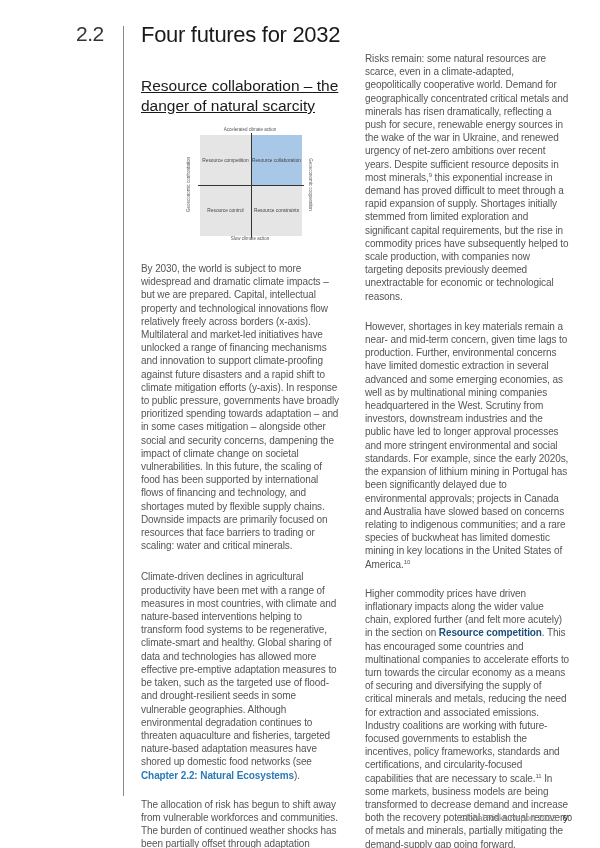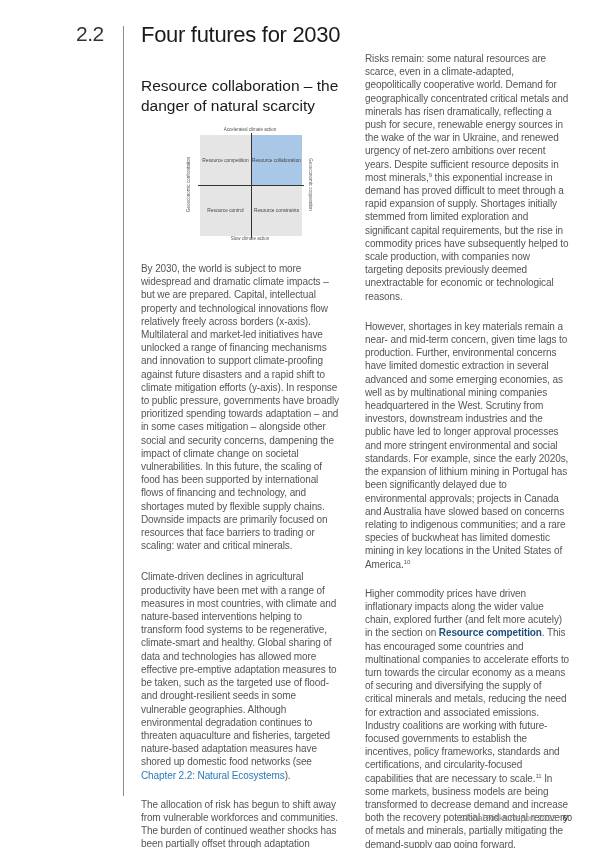--- a/index.html
+++ b/index.html
@@ -1,28 +1,28 @@
 <!DOCTYPE html>
 <html><head>
   <meta charset="utf-8">
   <style>
     html, body { margin: 0; padding: 0; background: #ffffff; }
     body { width: 600px; height: 848px; position: relative; overflow: hidden;
            font-family: "Liberation Sans", sans-serif; color: #4a4a4a; }
     .section-num { position: absolute; left: 76px; top: 22px; font-size: 21px; color: #333; letter-spacing: -0.5px; }
     .vrule { position: absolute; left: 123px; top: 26px; width: 1px; height: 770px; background: #8a8a8a; }
     .page-title { position: absolute; left: 141px; top: 22px; font-size: 22px; color: #1a1a1a; letter-spacing: -0.3px; }
-    .subtitle { position: absolute; left: 141px; top: 76px; width: 200px; font-size: 15.5px; line-height: 20px; color: #1a1a1a; }
+    .subtitle { position: absolute; left: 141px; top: 76px; width: 200px; font-size: 15.5px; line-height: 20px; color: #1a1a1a; text-decoration: underline; }
     .col { position: absolute; font-size: 10px; line-height: 13.2px; color: #555; letter-spacing: -0.1px; }
     .col p { margin: 0 0 13px 0; }
     .col-left { left: 141px; top: 262px; width: 200px; }
     .col-right { left: 365px; top: 52px; width: 205px; }
     .col-right .p-first { margin-bottom: 13px; }
     sup { font-size: 6px; line-height: 0; vertical-align: 4px; }
-    .link { color: #2a7ab8; font-weight: normal; margin-top: 40px; }
+    .link { color: #2a7ab8; font-weight: bold; margin-top: 40px; }
     .link-dark { color: #1f4e79; font-weight: bold; }
 
     
     .diagram { position: absolute; left: 185px; top: 127px; width: 150px; height: 115px; }
     .dg-top { position: absolute; left: 0; top: 0; width: 130px; text-align: center; font-size: 4.5px; color: #555; }
     .dg-bottom { position: absolute; left: 0; top: 109px; width: 130px; text-align: center; font-size: 4.5px; color: #555; }
     .dg-box { position: absolute; left: 15px; top: 8px; width: 102px; height: 101px; }
     .q { position: absolute; width: 51px; height: 50.5px; background: #e5e5e5; font-size: 4.8px; color: #444; display: flex; align-items: center; justify-content: center; text-align: center; line-height: 5.5px; }
     .q.tl { left: 0; top: 0; }
     .q.tr { left: 51px; top: 0; background: #a9c8e8; }
@@ -34,21 +34,21 @@
     .dg-right { position: absolute; left: 85px; top: 55px; width: 80px; text-align: center; font-size: 4.5px; color: #555; transform: rotate(90deg); }
 
     .footer { position: absolute; right: 28px; top: 813px; font-size: 8.5px; color: #888; }
     .footer .pg { color: #333; font-weight: normal; margin-left: 6px; }
   </style>
 </head>
 <body>
 
 <div class="section-num">2.2</div>
 <div class="vrule"></div>
-<h1 class="page-title" style="margin:0;font-weight:normal;">Four futures for 2030</h1>
+<h1 class="page-title" style="margin:0;font-weight:normal;">Four futures for 2032</h1>
 <h2 class="subtitle" style="margin:0;font-weight:normal;">Resource collaboration – the danger of natural scarcity</h2>
 
 <div class="diagram">
   <div class="dg-top">Accelerated climate action</div>
   <div class="dg-box">
     <div class="q tl">
         <span>Resource competition</span>
       </div>
     <div class="q tr">
         <span>Resource collaboration</span>

